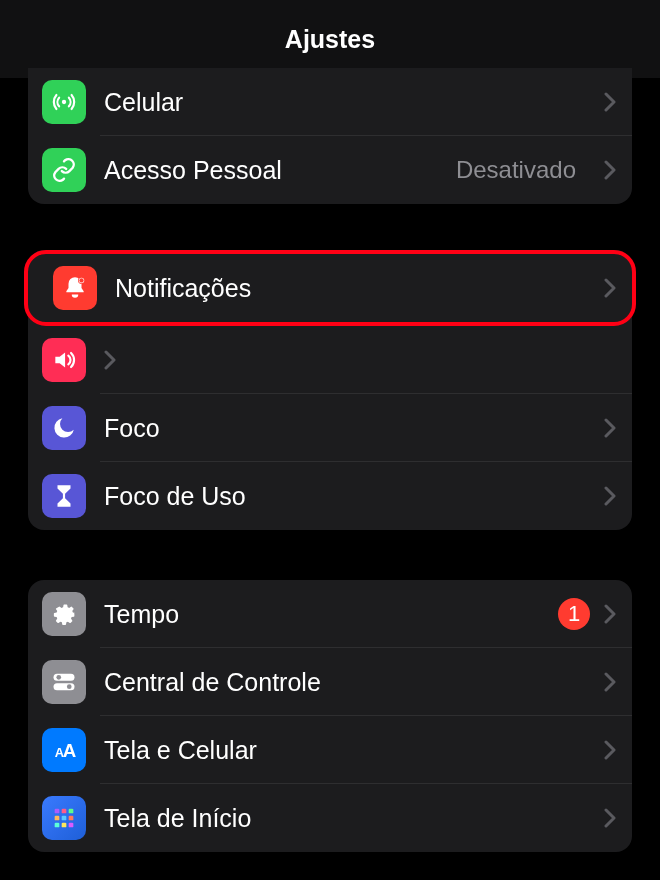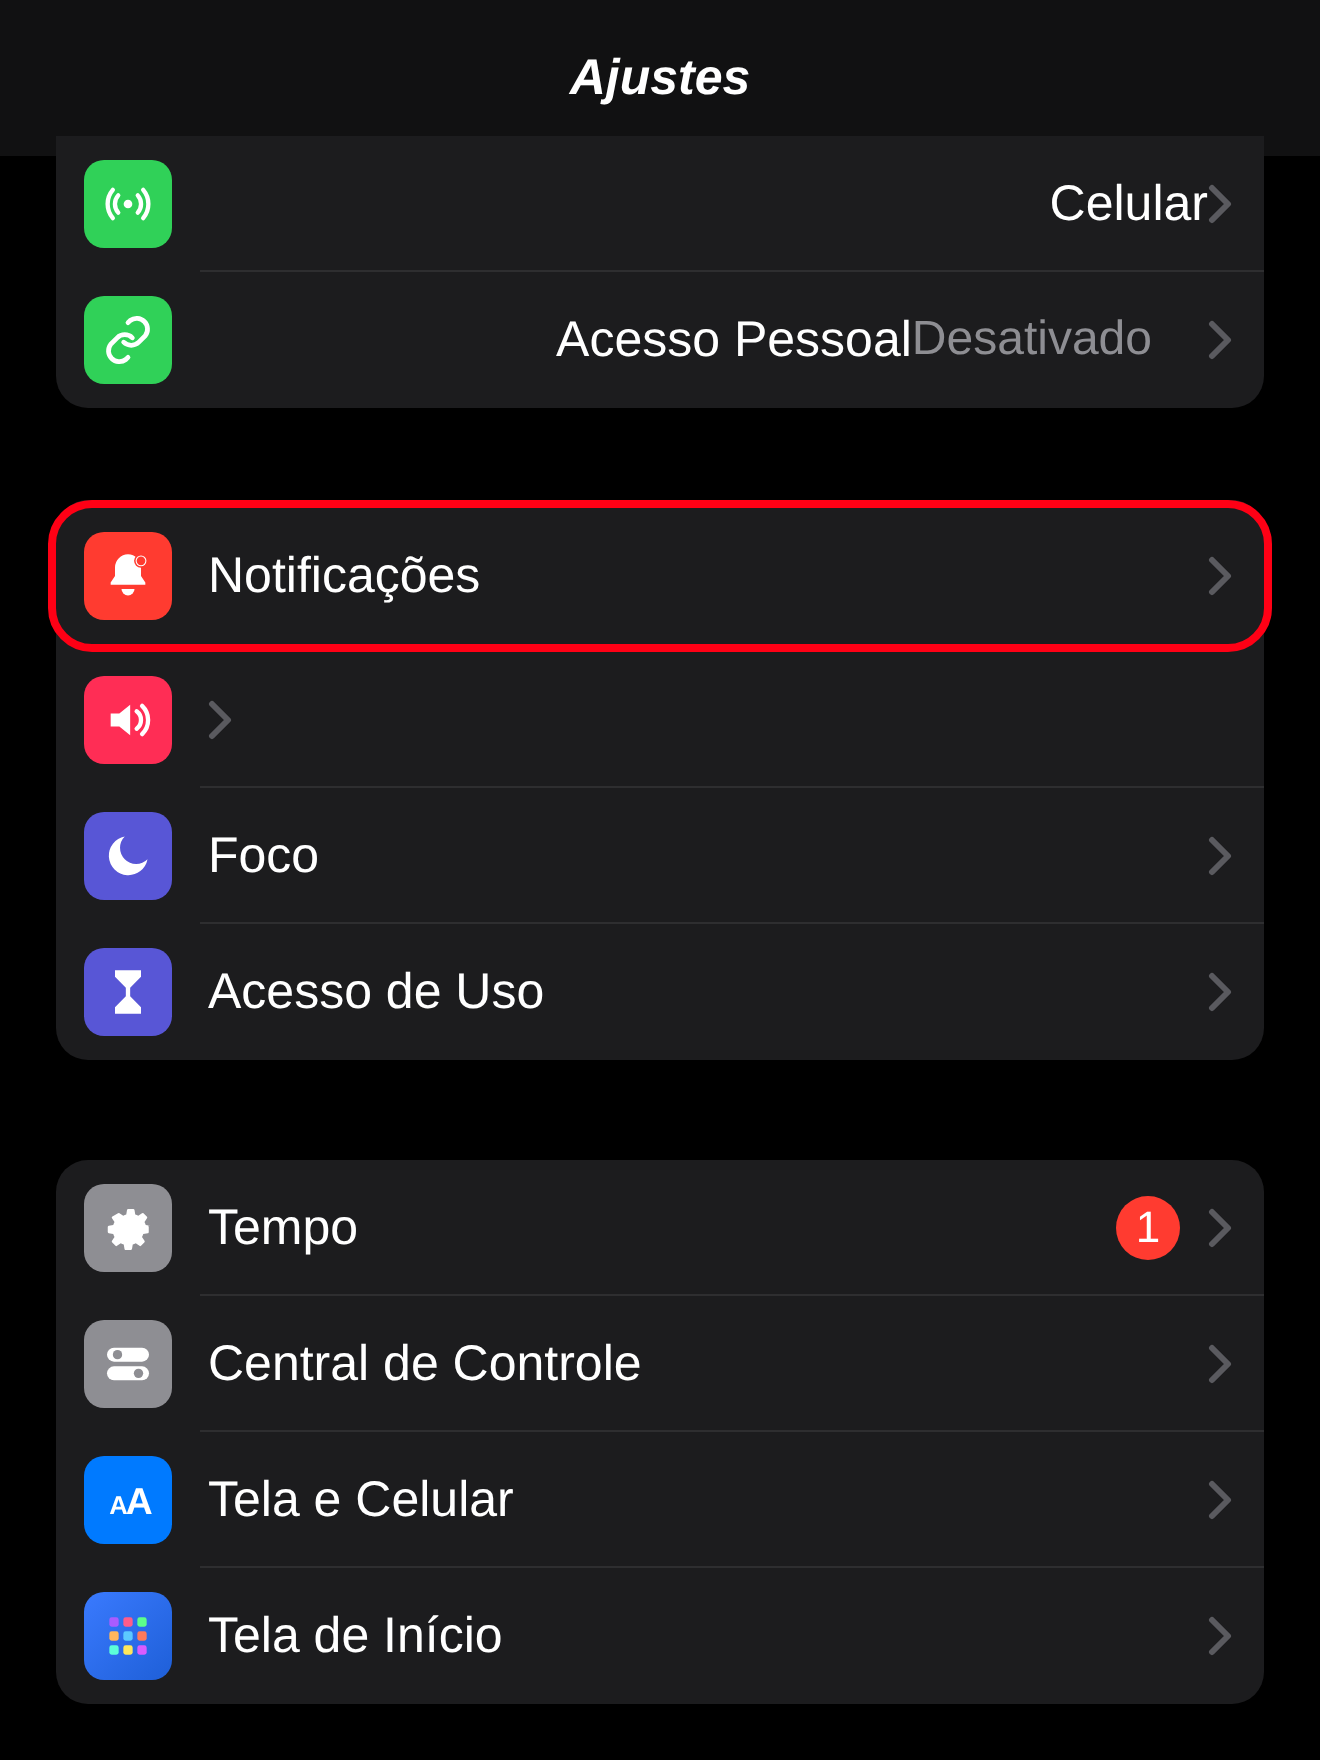--- a/index.html
+++ b/index.html
@@ -10,41 +10,39 @@
       font-family: -apple-system, BlinkMacSystemFont, "Segoe UI", Helvetica, Arial, sans-serif;
       overflow: hidden;
       color: #fff;
     }
     .header {
       height: 78px;
       background: rgba(28,28,30,0.6);
       display: flex;
       align-items: center;
       justify-content: center;
-      font-style: italic;
     }
     .header-title {
       font-size: 25px;
       font-weight: 600;
       color: #fff;
     }
     .content {
       padding: 0 28px;
     }
     .group {
       background: #1c1c1e;
       border-radius: 16px;
       margin-top: 50px;
       overflow: visible;
     }
     .group.first {
       margin-top: -10px;
       border-top-left-radius: 0;
       border-top-right-radius: 0;
-      text-align: right;
     }
     .row {
       display: flex;
       align-items: center;
       min-height: 68px;
       padding: 0 16px 0 14px;
       position: relative;
       cursor: pointer;
     }
     .row .divider {
@@ -96,21 +94,21 @@
       flex-shrink: 0;
     }
     .chevron svg { display: block; }
     .highlight {
       border: 4px solid #ff0015;
       border-radius: 22px;
       margin: -4px -4px 0 -4px;
       padding-top: 4px;
       padding-bottom: 4px;
     }
-    .highlight .row { min-height: 60px; }
+    .highlight .row { min-height: 60px; margin-left: 11px; }
     
     .bg-green { background: #30d158; }
     .bg-red { background: #ff3b30; }
     .bg-pink { background: #ff2d55; }
     .bg-indigo { background: #5856d6; }
     .bg-gray { background: #8e8e93; }
     .bg-blue { background: #007aff; }
     .bg-gradient-blue { background: linear-gradient(135deg, #3a7afe, #1e5fd8); }
     svg { display: block; }
   </style>
@@ -207,21 +205,21 @@
           </svg>
       </div>
       <div class="divider"></div>
     </div>
     <div class="row">
       <div class="icon bg-indigo">
         <svg width="26" height="26" viewBox="0 0 24 24" fill="#fff">
           <path d="M6 2h12v3l-5 5v4l5 5v3H6v-3l5-5v-4L6 5V2z"></path>
         </svg>
       </div>
-      <div class="label">Acesso de Uso</div>
+      <div class="label">Foco de Uso</div>
       <div class="chevron">
         <svg width="12" height="20" viewBox="0 0 12 20" fill="none" stroke="currentColor" stroke-width="3" stroke-linecap="round" stroke-linejoin="round">
             <path d="M2 2l8 8-8 8"></path>
           </svg>
       </div>
     </div>
   </div>
 
   <div class="group">
     <div class="row">

